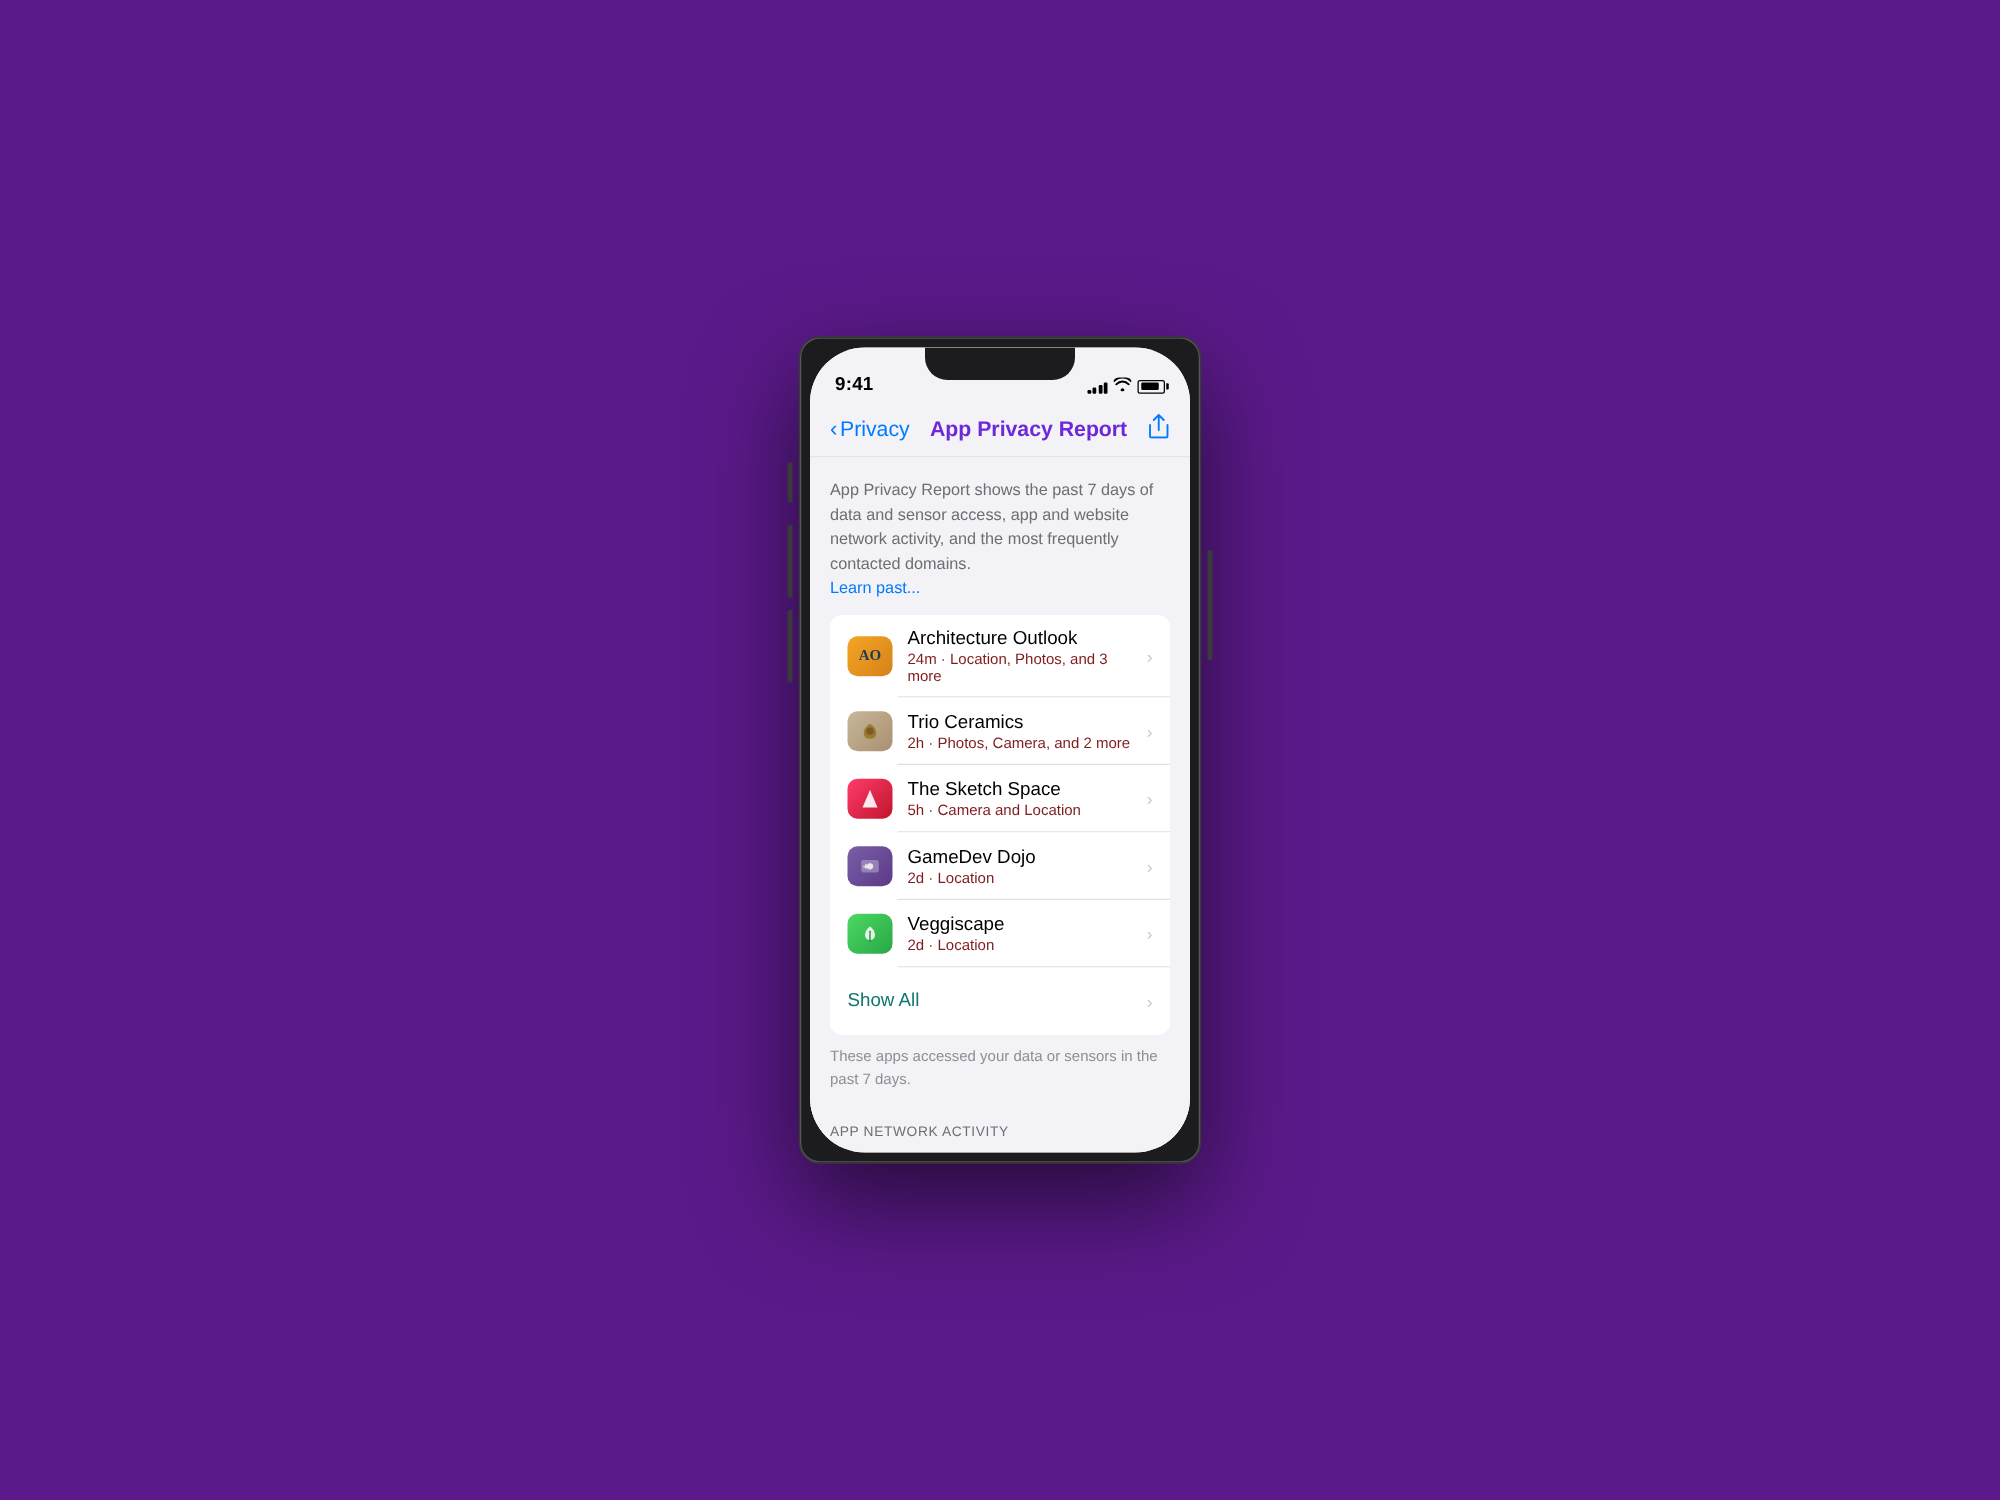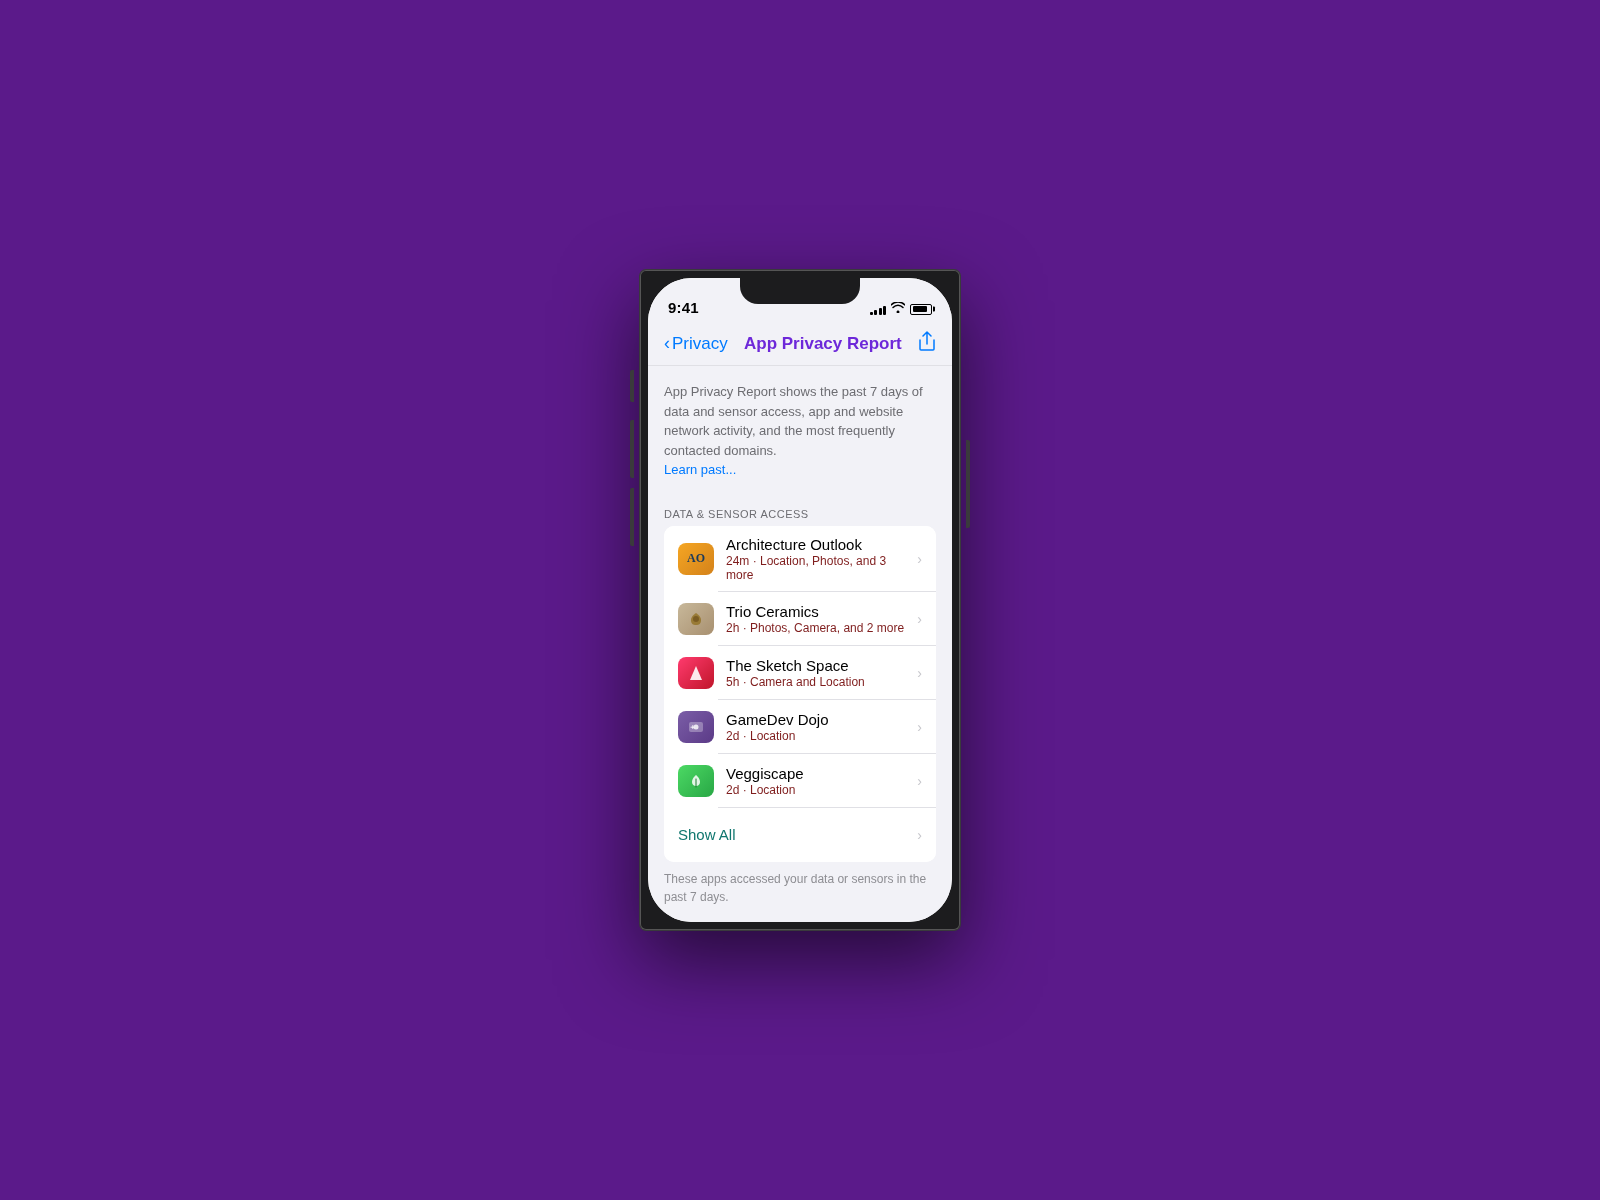--- a/index.html
+++ b/index.html
@@ -10,21 +10,21 @@
       align-items: center;
       justify-content: center;
       min-height: 100vh;
       font-family: -apple-system, BlinkMacSystemFont, 'SF Pro Display', 'Helvetica Neue', sans-serif;
     }
 
     .phone-outer {
       width: 320px;
       height: 660px;
       background: #1c1c1e;
-      border-radius: 6px;
+      border-radius: 16px;
       padding: 8px;
       box-shadow:
         0 0 0 1px #3a3a3c,
         0 30px 80px rgba(0,0,0,0.6),
         inset 0 0 0 1px #555;
       position: relative;
     }
 
     .phone-inner {
       width: 100%;
@@ -397,21 +397,20 @@
 
     <div class="scroll-content">
 
       <div class="description">
         <p class="description-text">
           <span>App Privacy Report shows the past 7 days of data and sensor access, app and website network activity, and the most frequently contacted domains.</span><br>
           <a class="learn-more">Learn past...</a>
         </p>
       </div>
 
-      <div class="section-header">DATA &amp; SENSOR ACCESS</div>
 
       <div class="list-group">
 
         <div class="list-item">
           <div class="app-icon app-icon-ao">
             <span class="icon-ao-letter" style="color:#1a3a5c; font-size:12px; font-weight:bold;">AO</span>
           </div>
           <div class="item-content">
             <div class="item-name">Architecture Outlook</div>
             <div class="item-sub">24m · Location, Photos, and 3 more</div>

